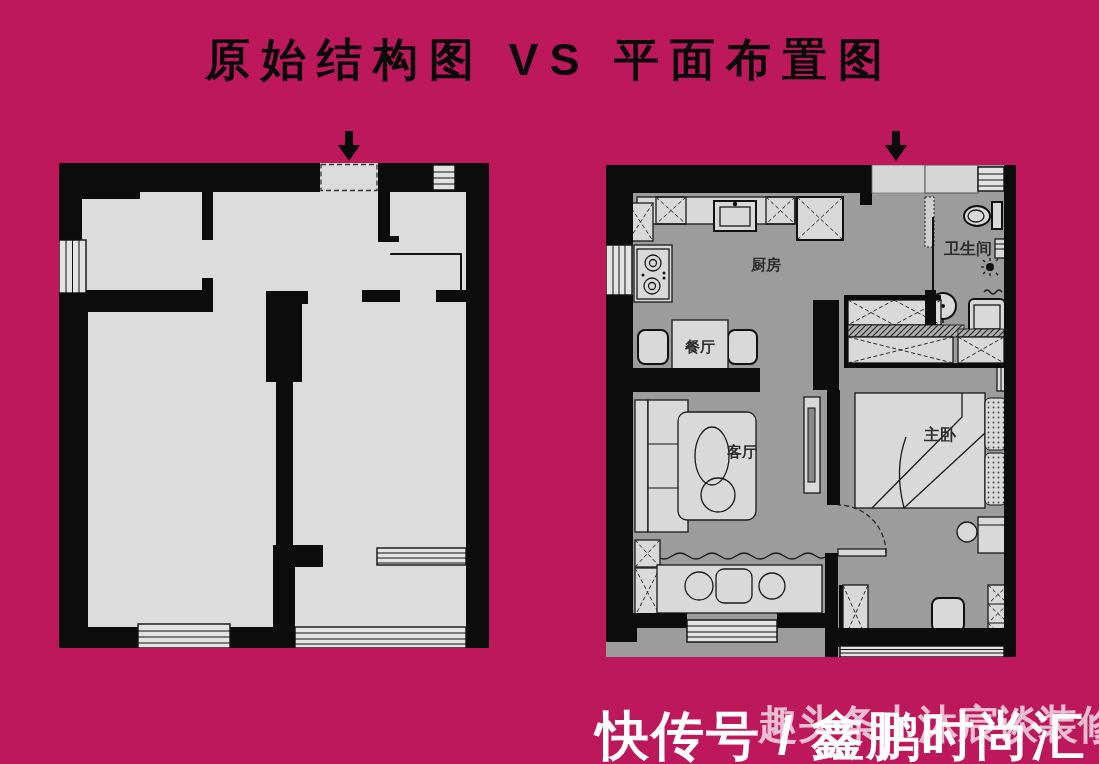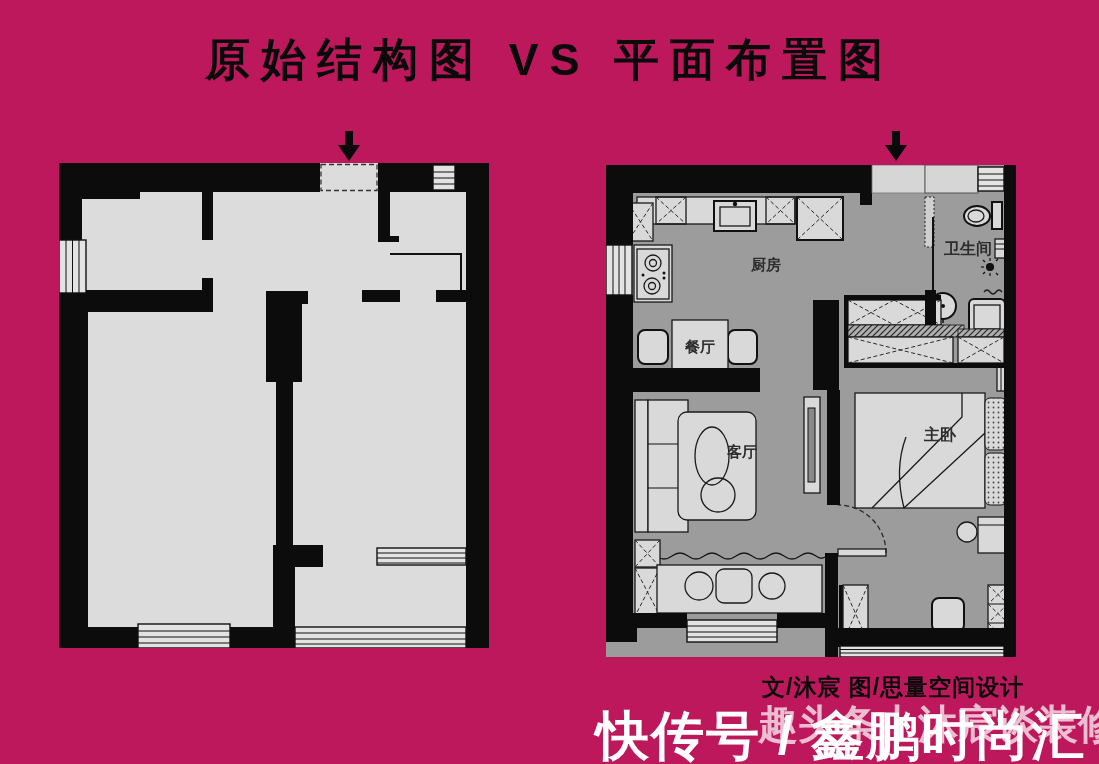--- a/index.html
+++ b/index.html
@@ -314,18 +314,17 @@
       <line class="wl" x1="234" y1="488" x2="398" y2="488"></line>
     </g>
 
     <text class="lbl" x="160" y="105" text-anchor="middle">厨房</text>
     <text class="lbl" x="94" y="187" text-anchor="middle">餐厅</text>
     <text class="lbl" x="136" y="292" text-anchor="middle">客厅</text>
     <text class="lbl lbl-big" x="334" y="275" text-anchor="middle">主卧</text>
     <text class="lbl lbl-big" x="362" y="89" text-anchor="middle">卫生间</text>
   </svg>
 
-  <div id="credit">文/沐宸 图/思量空间设计</div>
 
   <div id="wm-channel">趣头条丨沐宸谈装修</div>
   <div id="wm-platform">快传号 / 鑫鹏时尚汇</div>
 
 </div>
 
 </body></html>

